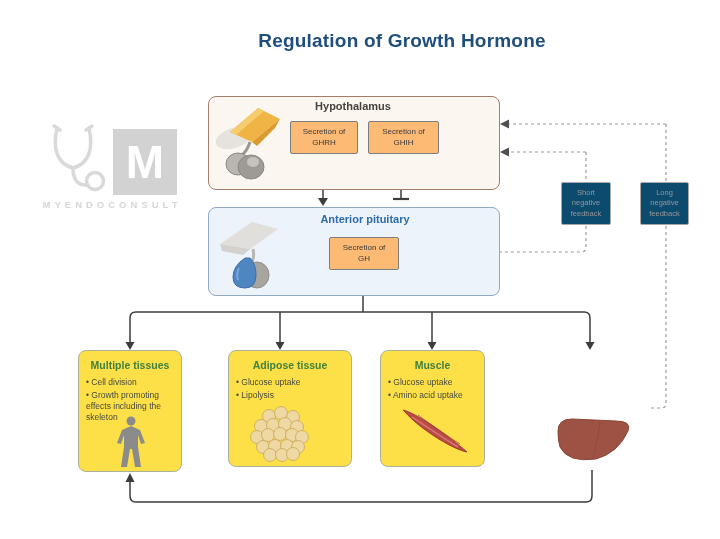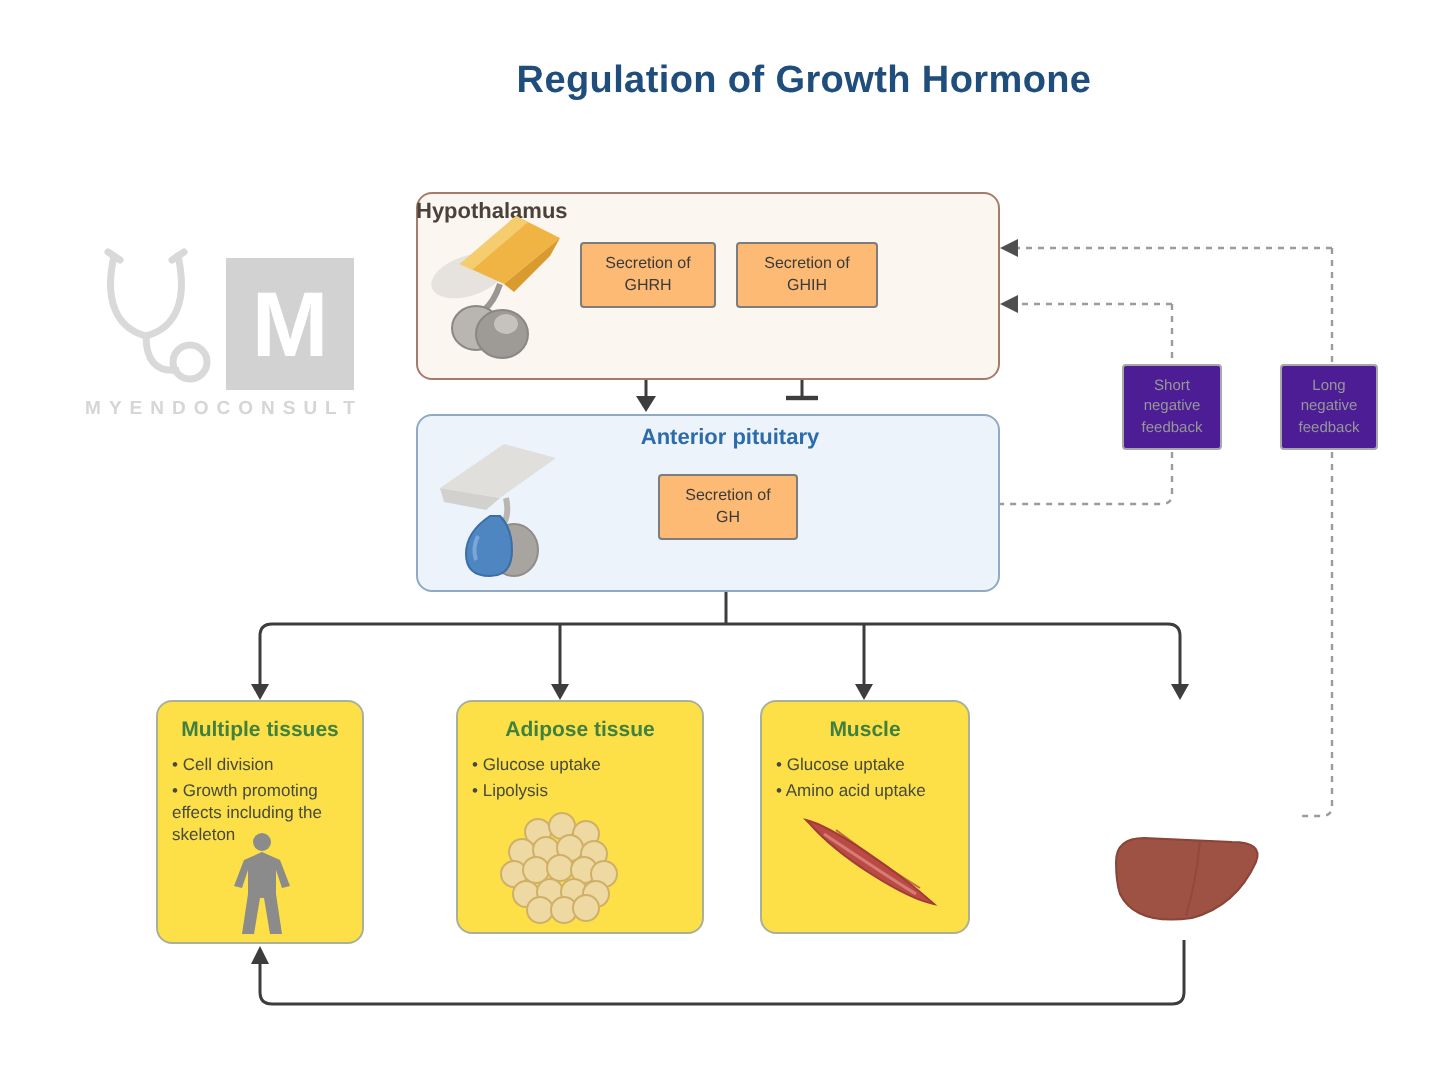--- a/index.html
+++ b/index.html
@@ -12,21 +12,21 @@
   
   .wm-square{left:113px;top:129px;width:64px;height:66px;background:#d2d2d2;
              display:flex;align-items:center;justify-content:center;}
   .wm-square span{color:#ffffff;font-size:46px;font-weight:bold;line-height:1;}
   .wm-brand{left:40px;top:199px;width:144px;text-align:center;font-size:9.5px;font-weight:bold;
             color:#d6d6d6;letter-spacing:4px;}
   
   .organ-box{border-radius:8px;z-index:2;}
   .hypo{left:208px;top:96px;width:290px;height:92px;background:#fbf7f0;border:1.5px solid #a57c6b;}
   .pit{left:208px;top:207px;width:290px;height:87px;background:#edf3fa;border:1.5px solid #90a9c4;}
-  .hypo-label{left:208px;top:100px;width:290px;font-size:11px;font-weight:bold;
+  .hypo-label{left:208px;top:100px;width:290px;text-align:center;font-size:11px;font-weight:bold;
               color:#4a413a;z-index:3;}
   .pit-label{left:220px;top:213px;width:290px;text-align:center;font-size:11px;font-weight:bold;
              color:#2d6cab;z-index:3;}
   
   .secr{background:#fdba74;border:1px solid #7d7d7d;border-radius:2px;z-index:3;
         display:flex;flex-direction:column;align-items:center;justify-content:center;
         font-size:8px;color:#3a3a3a;line-height:1.3;text-align:center;}
   .secr-ghrh{left:290px;top:121px;width:66px;height:31px;}
   .secr-ghih{left:368px;top:121px;width:69px;height:31px;}
   .secr-gh{left:329px;top:237px;width:68px;height:31px;}
@@ -36,21 +36,21 @@
   .t1{left:78px;top:350px;width:104px;height:122px;}
   .t2{left:228px;top:350px;width:124px;height:117px;}
   .t3{left:380px;top:350px;width:105px;height:117px;}
   .t4{left:537px;top:350px;width:113px;height:120px;}
   .target h3{margin:1px 0 6px 0;text-align:center;font-size:10.5px;color:#41803f;}
   .target ul{margin:0;padding:0;list-style:none;}
   .target li{font-size:8.5px;color:#464a40;line-height:1.3;margin-bottom:2px;}
   .target li::before{content:"• ";}
   .t-icon{position:absolute;z-index:3;}
   
-  .fb{background:#4c1d95;border:1px solid #a8a8a8;border-radius:2px;z-index:3;
+  .fb{background:#0c4a6e;border:1px solid #a8a8a8;border-radius:2px;z-index:3;
       display:flex;align-items:center;justify-content:center;text-align:center;
       font-size:7.5px;color:#979797;line-height:1.35;padding:2px;box-sizing:border-box;}
   .fb-short{left:561px;top:182px;width:50px;height:43px;}
   .fb-long{left:640px;top:182px;width:49px;height:43px;}
   
   .wires{left:0;top:0;z-index:1;}
   .solid{stroke:#3d3d3d;stroke-width:1.5;fill:none;}
   .tbar{stroke:#3d3d3d;stroke-width:2.2;fill:none;}
   .dash{stroke:#9b9b9b;stroke-width:1.2;fill:none;stroke-dasharray:3,3;}
   .ah{fill:#3d3d3d;stroke:none;}

